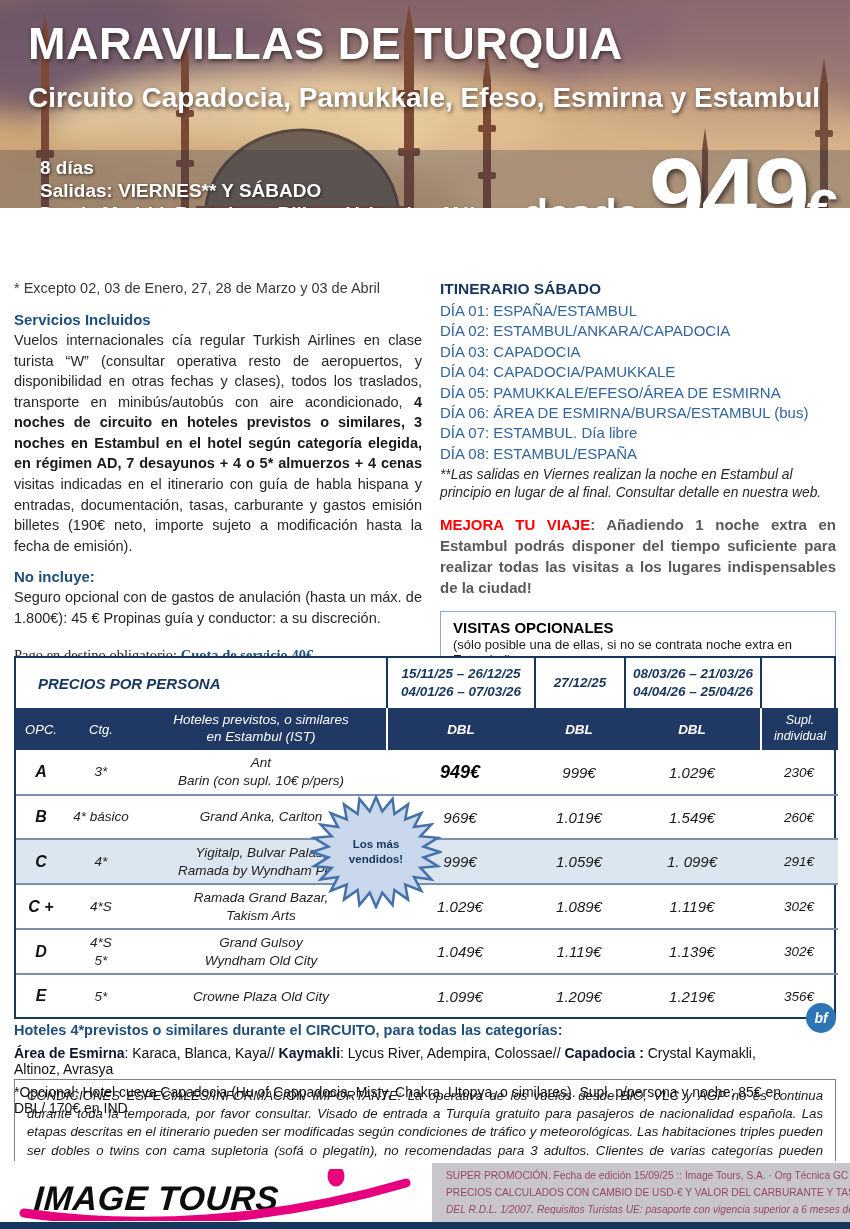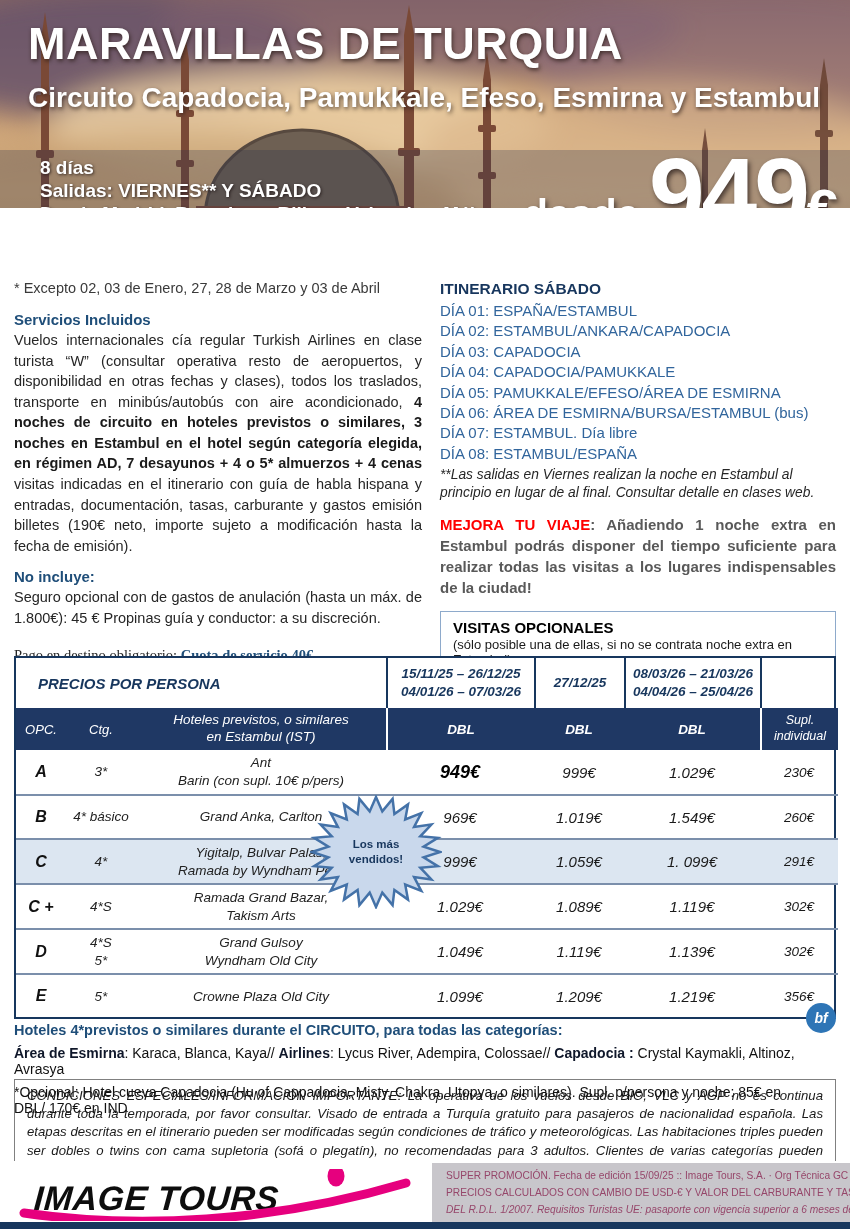--- a/index.html
+++ b/index.html
@@ -205,21 +205,21 @@
       <div>
           <div class="day-line">DÍA 01: ESPAÑA/ESTAMBUL</div>
           <div class="day-line">DÍA 02: ESTAMBUL/ANKARA/CAPADOCIA</div>
           <div class="day-line">DÍA 03: CAPADOCIA</div>
           <div class="day-line">DÍA 04: CAPADOCIA/PAMUKKALE</div>
           <div class="day-line">DÍA 05: PAMUKKALE/EFESO/ÁREA DE ESMIRNA</div>
           <div class="day-line">DÍA 06: ÁREA DE ESMIRNA/BURSA/ESTAMBUL (bus)</div>
           <div class="day-line">DÍA 07: ESTAMBUL. Día libre</div>
           <div class="day-line">DÍA 08: ESTAMBUL/ESPAÑA</div>
         </div>
-      <div class="itin-note">**Las salidas en Viernes realizan la noche en Estambul al principio en lugar de al final. Consultar detalle en clases web.</div>
+      <div class="itin-note">**Las salidas en Viernes realizan la noche en Estambul al principio en lugar de al final. Consultar detalle en nuestra web.</div>
       <div class="mejora"><span class="lbl">MEJORA TU VIAJE</span><span class="txt">: Añadiendo 1 noche extra en Estambul podrás disponer del tiempo suficiente para realizar todas las visitas a los lugares indispensables de la ciudad!</span></div>
       <div class="visits-box">
         <div class="visits-title">VISITAS OPCIONALES</div>
         <div class="visits-sub">(sólo posible una de ellas, si no se contrata noche extra en Estambul)</div>
         <div>
             <div class="visit-item"><span>*Estambul Clásico, con almuerzo: </span><strong>50€</strong></div>
             <div class="visit-item"><span>*Estambul Bósforo, con almuerzo: </span><strong>55€</strong></div>
           </div>
       </div>
     </div>
@@ -332,21 +332,21 @@
       </svg>
       <div class="badge-text">
         <span>Los más</span>
         <span>vendidos!</span>
       </div>
     </div>
   </div>
 
   <div class="hotels">
     <div class="hotels-title">Hoteles 4*previstos o similares durante el CIRCUITO, para todas las categorías:</div>
-    <div class="hotels-line"><b>Área de Esmirna</b><span>:  Karaca, Blanca, Kaya// </span><b>Airlines</b><span>: Lycus River, Adempira, Colossae// </span><b>Capadocia :</b><span> Crystal Kaymakli, Altinoz, Avrasya</span></div>
+    <div class="hotels-line"><b>Área de Esmirna</b><span>:  Karaca, Blanca, Kaya// </span><b>Kaymakli</b><span>: Lycus River, Adempira, Colossae// </span><b>Capadocia :</b><span> Crystal Kaymakli, Altinoz, Avrasya</span></div>
     <div class="hotels-line">*Opcional: Hotel cueva Capadocia (Hu of Cappadocia, Misty, Chakra, Utopya, o similares). Supl. p/persona y noche:  85€ en DBL/ 170€ en IND</div>
   </div>
   <div class="bf-logo">bf</div>
 
   <div class="conditions">
     <div class="cond-text"><span>CONDICIONES ESPECIALES/INFORMACIÓN IMPORTANTE: </span><span>La operativa de los vuelos desde BIO, VLC y AGP no es continua durante toda la temporada, por favor consultar. Visado de entrada a Turquía gratuito para pasajeros de nacionalidad española. Las etapas descritas en el itinerario pueden ser modificadas según condiciones de tráfico y meteorológicas. Las habitaciones triples pueden ser dobles o twins con cama supletoria (sofá o plegatín), no recomendadas para 3 adultos. Clientes de varias categorías pueden compartir el mismo transporte y guía durante el circuito. Una vez emitidos, los billetes están sujetos a penalización en caso de anulación o modificación.</span></div>
     <div class="cond-offer">OFERTA NO VÁLIDA PARA RESERVAS GRUPOS O RESERVAS DE SÓLO 1 PERSONA (mínimo 2 participantes)</div>
   </div>
 
   <div class="footer">

